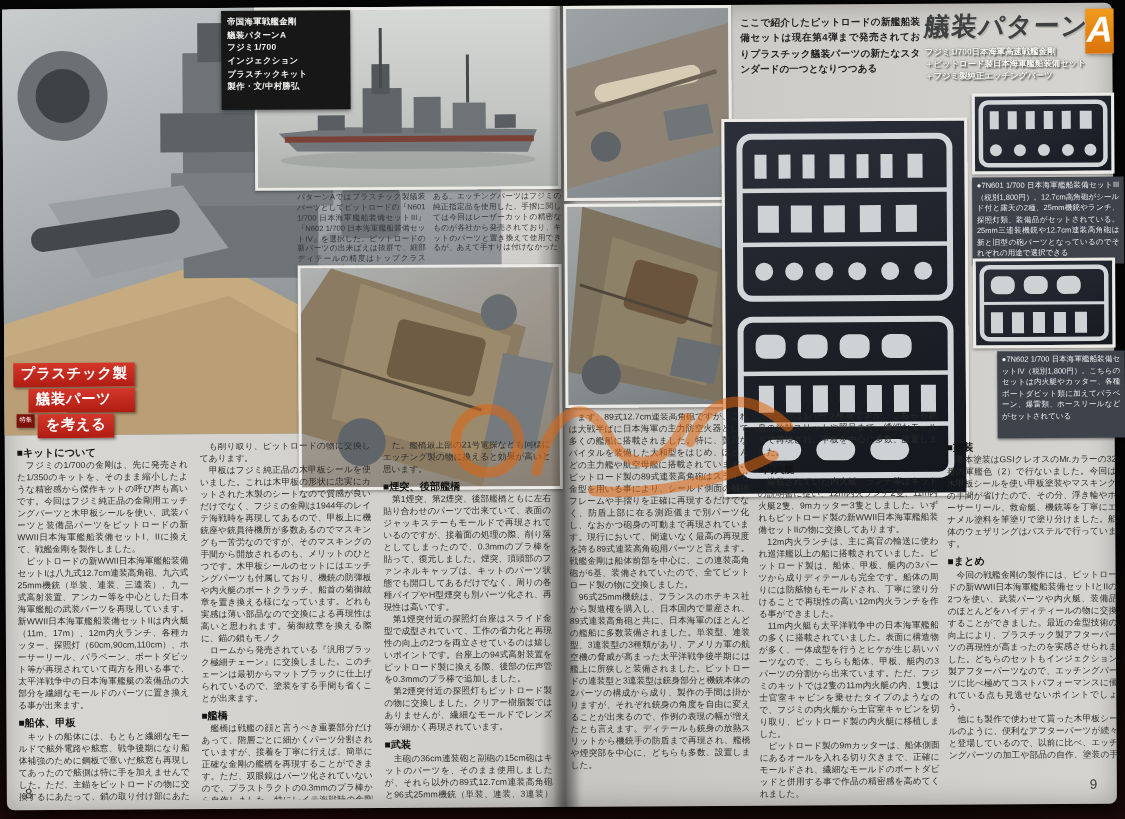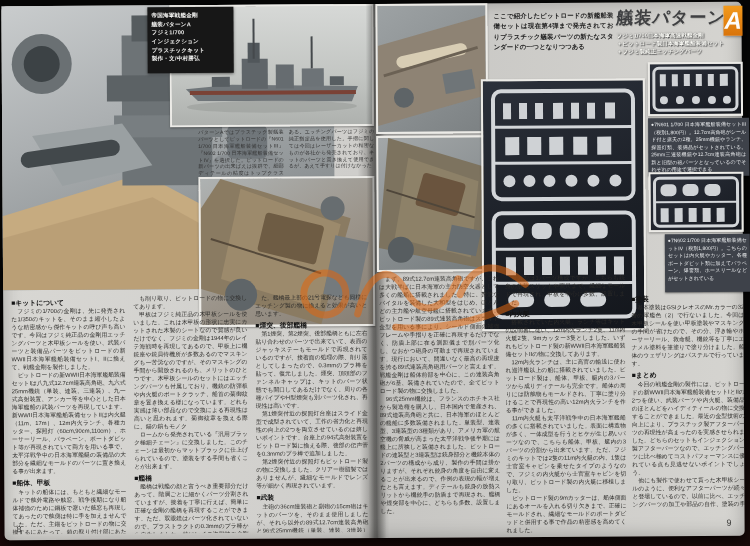--- a/index.html
+++ b/index.html
@@ -133,20 +133,28 @@
       <polygon points="20,0 150,40 120,146 0,110 0,30" fill="#8a7b62"></polygon>
       <polygon points="40,10 140,46 118,130 20,100" fill="#9c8a6c"></polygon>
       <rect x="60" y="40" width="60" height="40" rx="4" fill="#6e5c44" transform="rotate(14 90 60)"></rect>
       <circle cx="40" cy="116" r="16" fill="#5f6568"></circle>
       <circle cx="132" cy="30" r="12" fill="#676d70"></circle>
       <line x1="10" y1="60" x2="120" y2="95" stroke="#55493a" stroke-width="2"></line>
       <rect x="128" y="60" width="34" height="60" fill="#747a7d" transform="rotate(12 145 90)"></rect>
     </svg>
   </div>
 
+  <div class="abs" style="left:6px;top:236px;">
+    <div class="ribbon-line">プラスチック製</div>
+    <div class="ribbon-line" style="margin-left:10px;">艤装パーツ</div>
+    <div style="display:flex;align-items:flex-start;margin-left:2px;">
+      <div class="ribbon-tab">特集</div>
+      <div class="ribbon-line" style="margin-left:2px;">を考える</div>
+    </div>
+  </div>
 
   <div class="abs col" style="left:8px;top:290px;width:114px;height:238px;">
       <div class="h">■キットについて</div>
       <div class="p">フジミの1/700の金剛は、先に発売された1/350のキットを、そのまま縮小したような精密感から傑作キットの呼び声も高いです。今回はフジミ純正品の金剛用エッチングパーツと木甲板シールを使い、武装パーツと装備品パーツをピットロードの新WWII日本海軍艦船装備セットI、IIに換えて、戦艦金剛を製作しました。</div>
       <div class="p">ピットロードの新WWII日本海軍艦船装備セットIは八九式12.7cm連装高角砲、九六式25mm機銃（単装、連装、三連装）、九一式高射装置、アンカー等を中心とした日本海軍艦船の武装パーツを再現しています。新WWII日本海軍艦船装備セットIIは内火艇（11m、17m）、12m内火ランチ、各種カッター、探照灯（60cm,90cm,110cm）、ホーサーリール、パラベーン、ボートダビット等が再現されていて両方を用いる事で、太平洋戦争中の日本海軍艦艇の装備品の大部分を繊細なモールドのパーツに置き換える事が出来ます。</div>
       <div class="h">■船体、甲板</div>
       <div class="p">キットの船体には、もともと繊細なモールドで舷外電路や舷窓、戦争後期になり船体補強のために鋼板で塞いだ舷窓も再現してあったので舷側は特に手を加えませんでした。ただ、主錨をピットロードの物に交換するにあたって、鎖の取り付け部にあたるホースパイプが小さかったので、ドリルで開口しました。船体後部にある副錨もピットロードの物に換えてあります。2番砲塔と艦橋の間の甲板上にあるパラベーン</div>
     </div>
   <div class="abs col" style="left:130px;top:290px;width:114px;height:238px;">
       <div class="p">も削り取り、ピットロードの物に交換してあります。</div>

